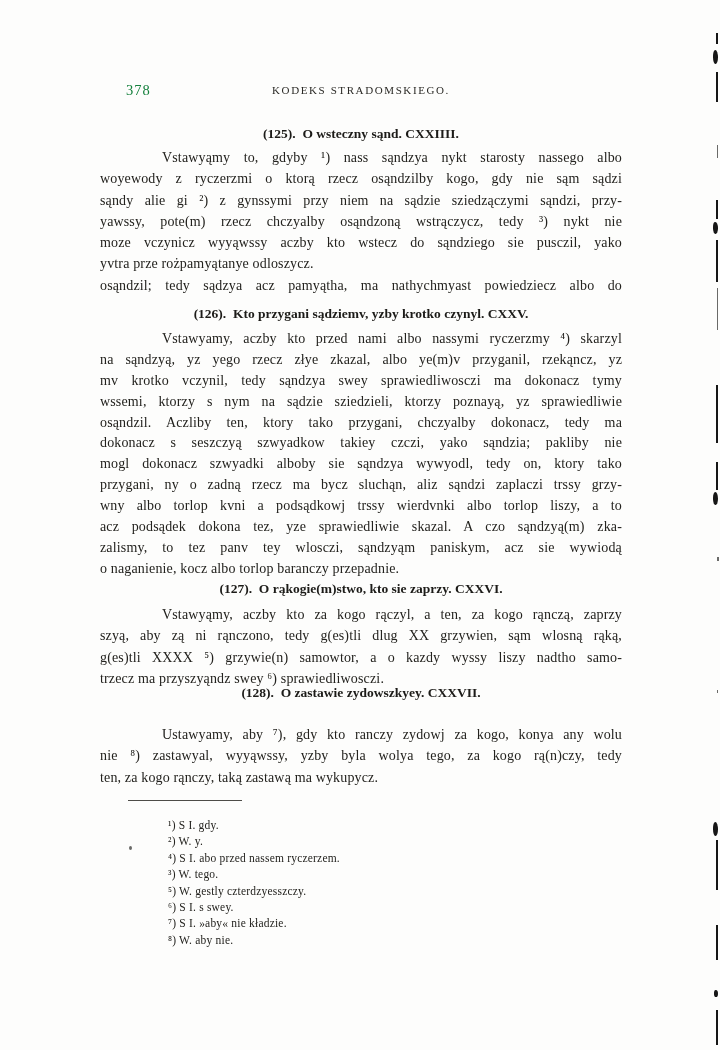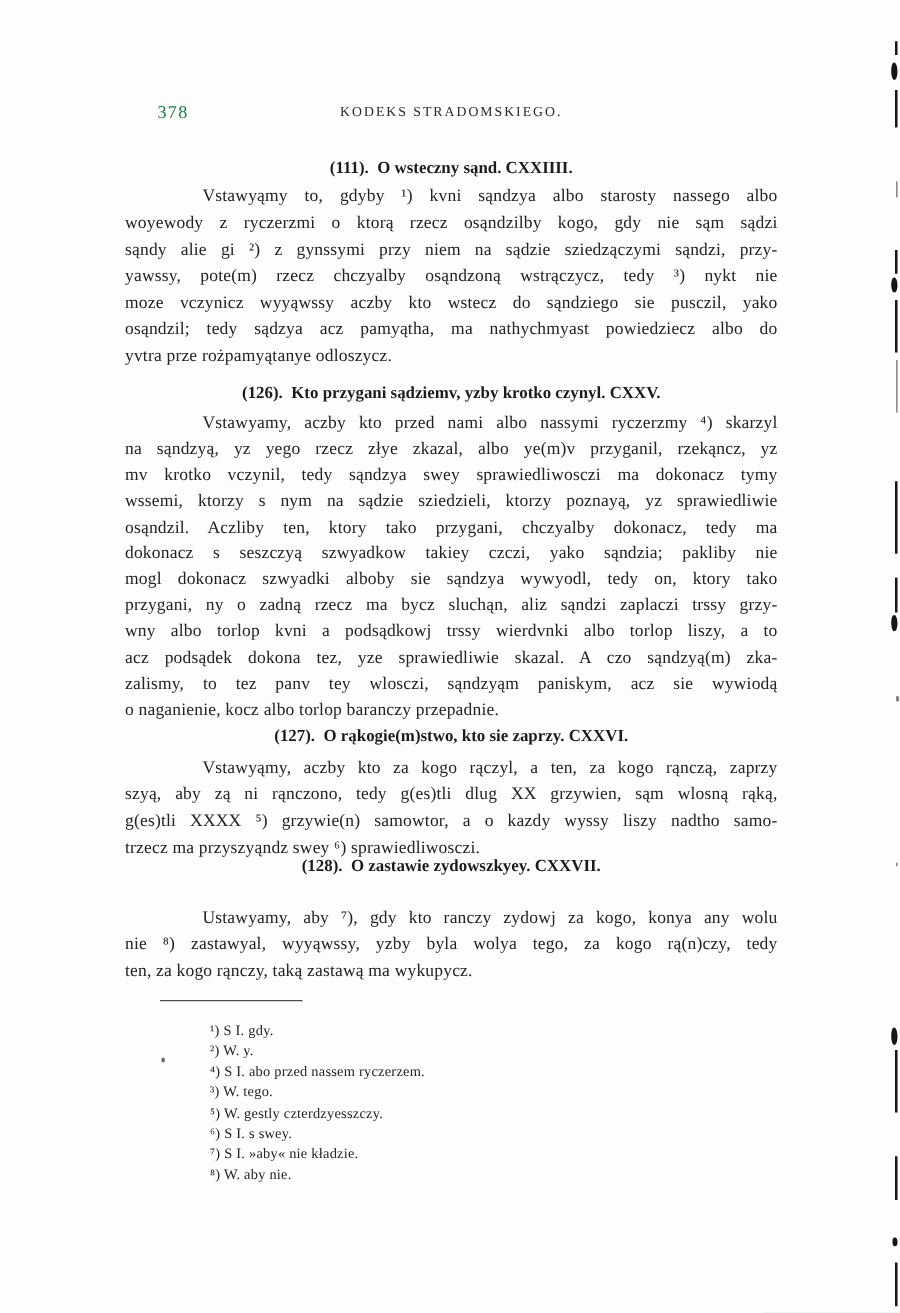--- a/index.html
+++ b/index.html
@@ -104,29 +104,29 @@
 </head>
 <body>
 
 <div class="page">
 
   <div class="running-header">
     <span class="pagenum">378</span>
     <span class="running-title">KODEKS STRADOMSKIEGO.</span>
   </div>
 
-  <div class="heading" style="top:126px">(111).  O wsteczny sąnd. CXXIIII.</div>
+  <div class="heading" style="top:126px">(125).  O wsteczny sąnd. CXXIIII.</div>
   <div class="para" style="top:147px">
-    <div class="line indent">Vstawyąmy to, gdyby ¹) kvni sąndzya albo starosty nassego albo</div>
+    <div class="line indent">Vstawyąmy to, gdyby ¹) nass sąndzya nykt starosty nassego albo</div>
     <div class="line">woyewody z ryczerzmi o ktorą rzecz osąndzilby kogo, gdy nie sąm sądzi</div>
     <div class="line">sąndy alie gi ²) z gynssymi przy niem na sądzie sziedzączymi sąndzi, przy-</div>
     <div class="line">yawssy, pote(m) rzecz chczyalby osąndzoną wstrączycz, tedy ³) nykt nie</div>
     <div class="line">moze vczynicz wyyąwssy aczby kto wstecz do sąndziego sie pusczil, yako</div>
+    <div class="line last">yvtra prze rożpamyątanye odloszycz.</div>
     <div class="line">osąndzil; tedy sądzya acz pamyątha, ma nathychmyast powiedziecz albo do</div>
-    <div class="line last">yvtra prze rożpamyątanye odloszycz.</div>
   </div>
 
   <div class="heading" style="top:306px">(126).  Kto przygani sądziemv, yzby krotko czynyl. CXXV.</div>
   <div class="para tight" style="top:329px">
     <div class="line indent">Vstawyamy, aczby kto przed nami albo nassymi ryczerzmy ⁴) skarzyl</div>
     <div class="line">na sąndzyą, yz yego rzecz złye zkazal, albo ye(m)v przyganil, rzekąncz, yz</div>
     <div class="line">mv krotko vczynil, tedy sąndzya swey sprawiedliwosczi ma dokonacz tymy</div>
     <div class="line">wssemi, ktorzy s nym na sądzie sziedzieli, ktorzy poznayą, yz sprawiedliwie</div>
     <div class="line">osąndzil.  Aczliby ten, ktory tako przygani, chczyalby dokonacz, tedy ma</div>
     <div class="line">dokonacz s seszczyą szwyadkow takiey czczi, yako sąndzia; pakliby nie</div>

